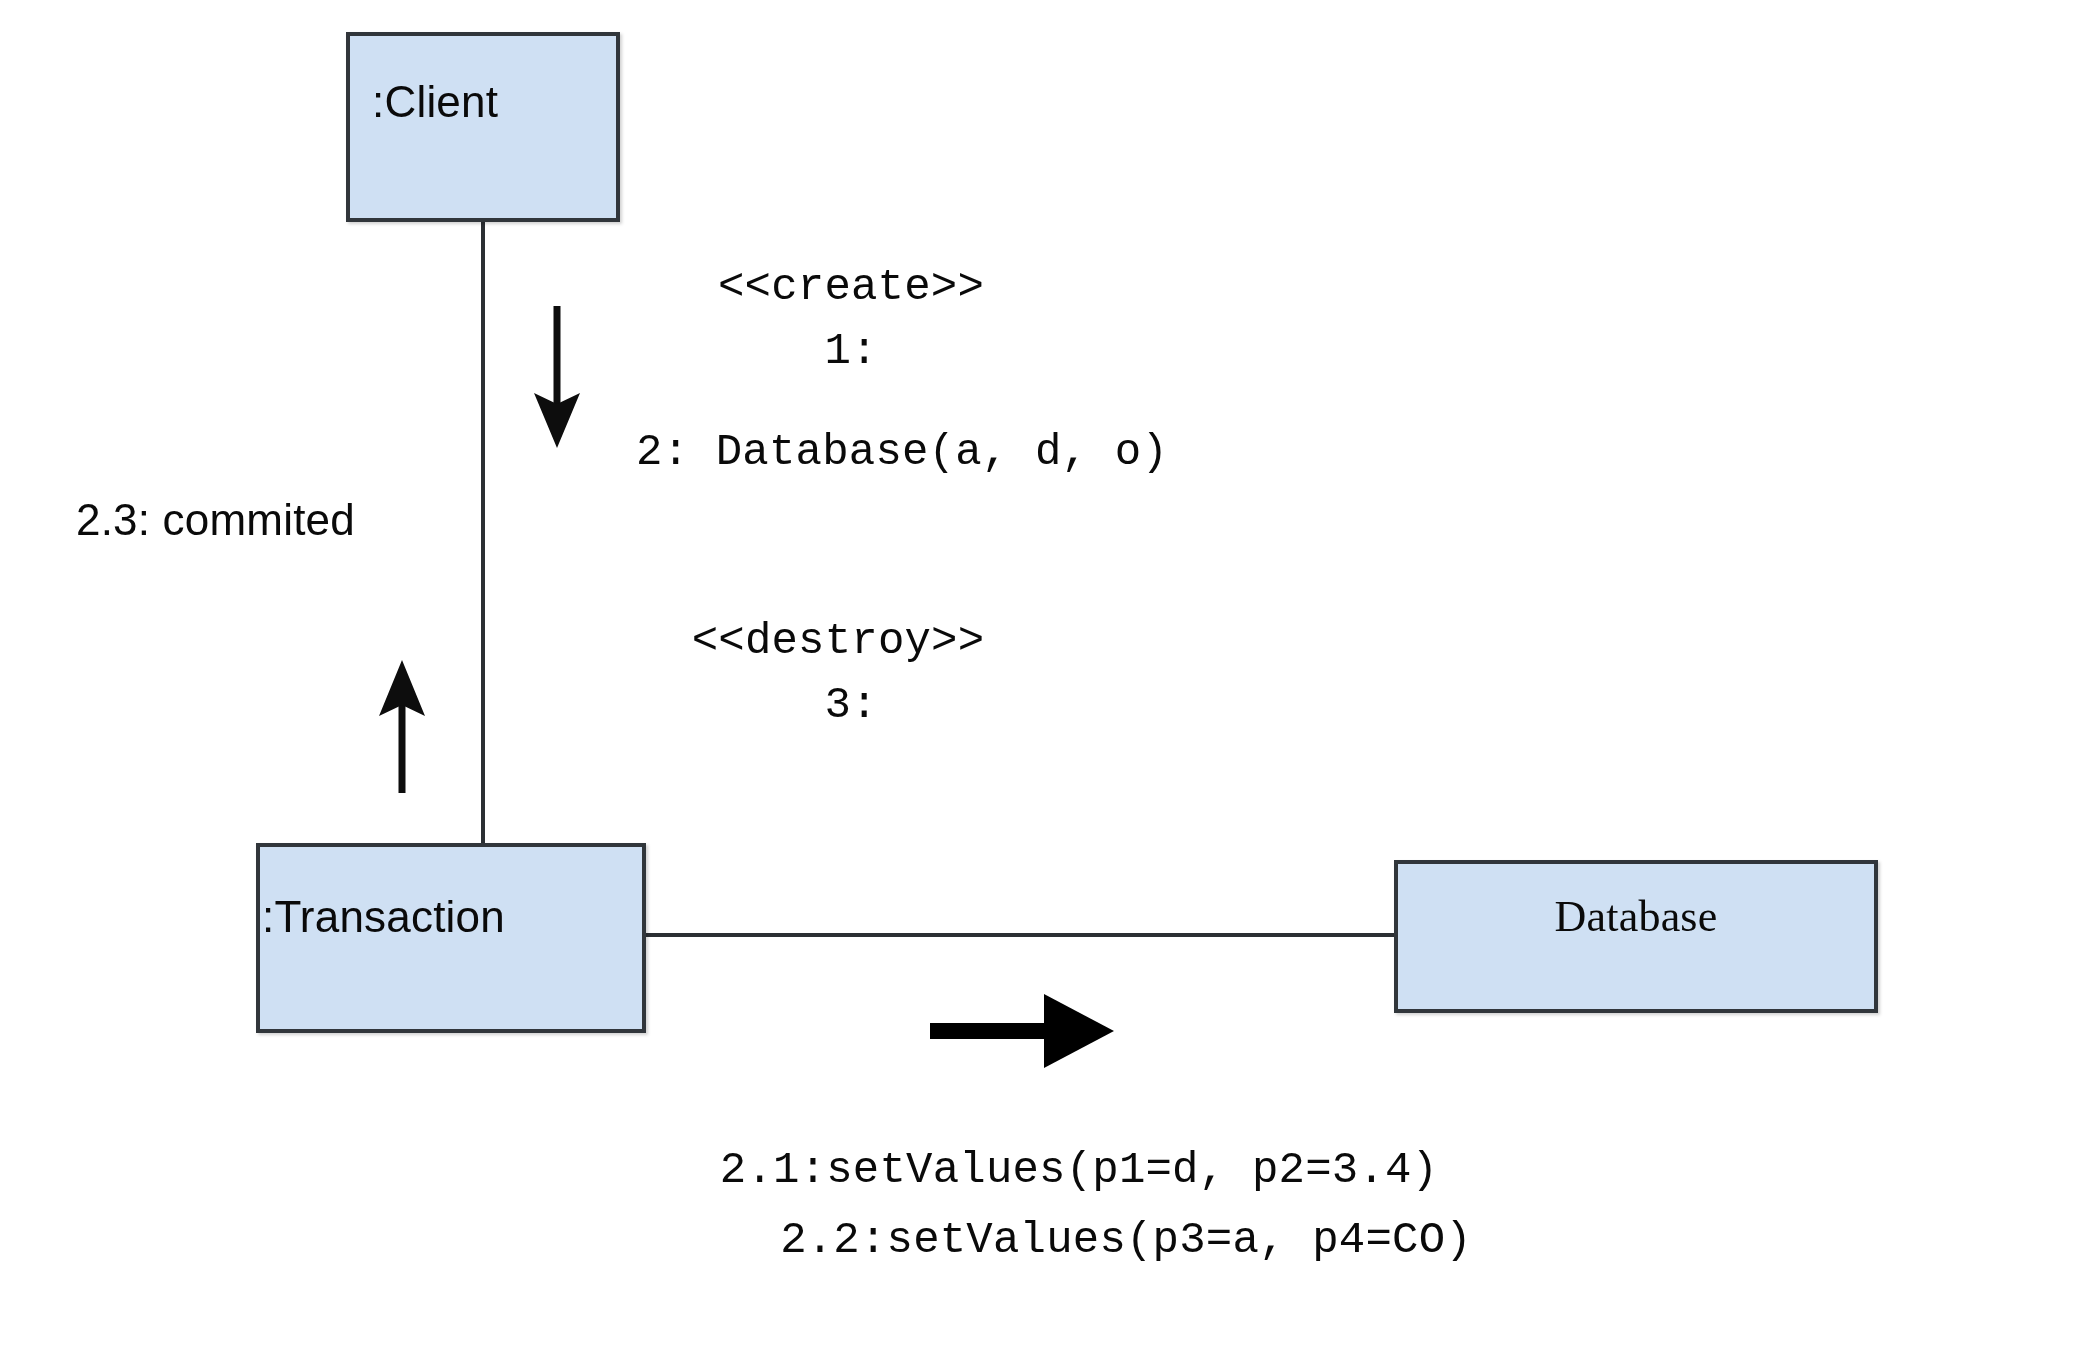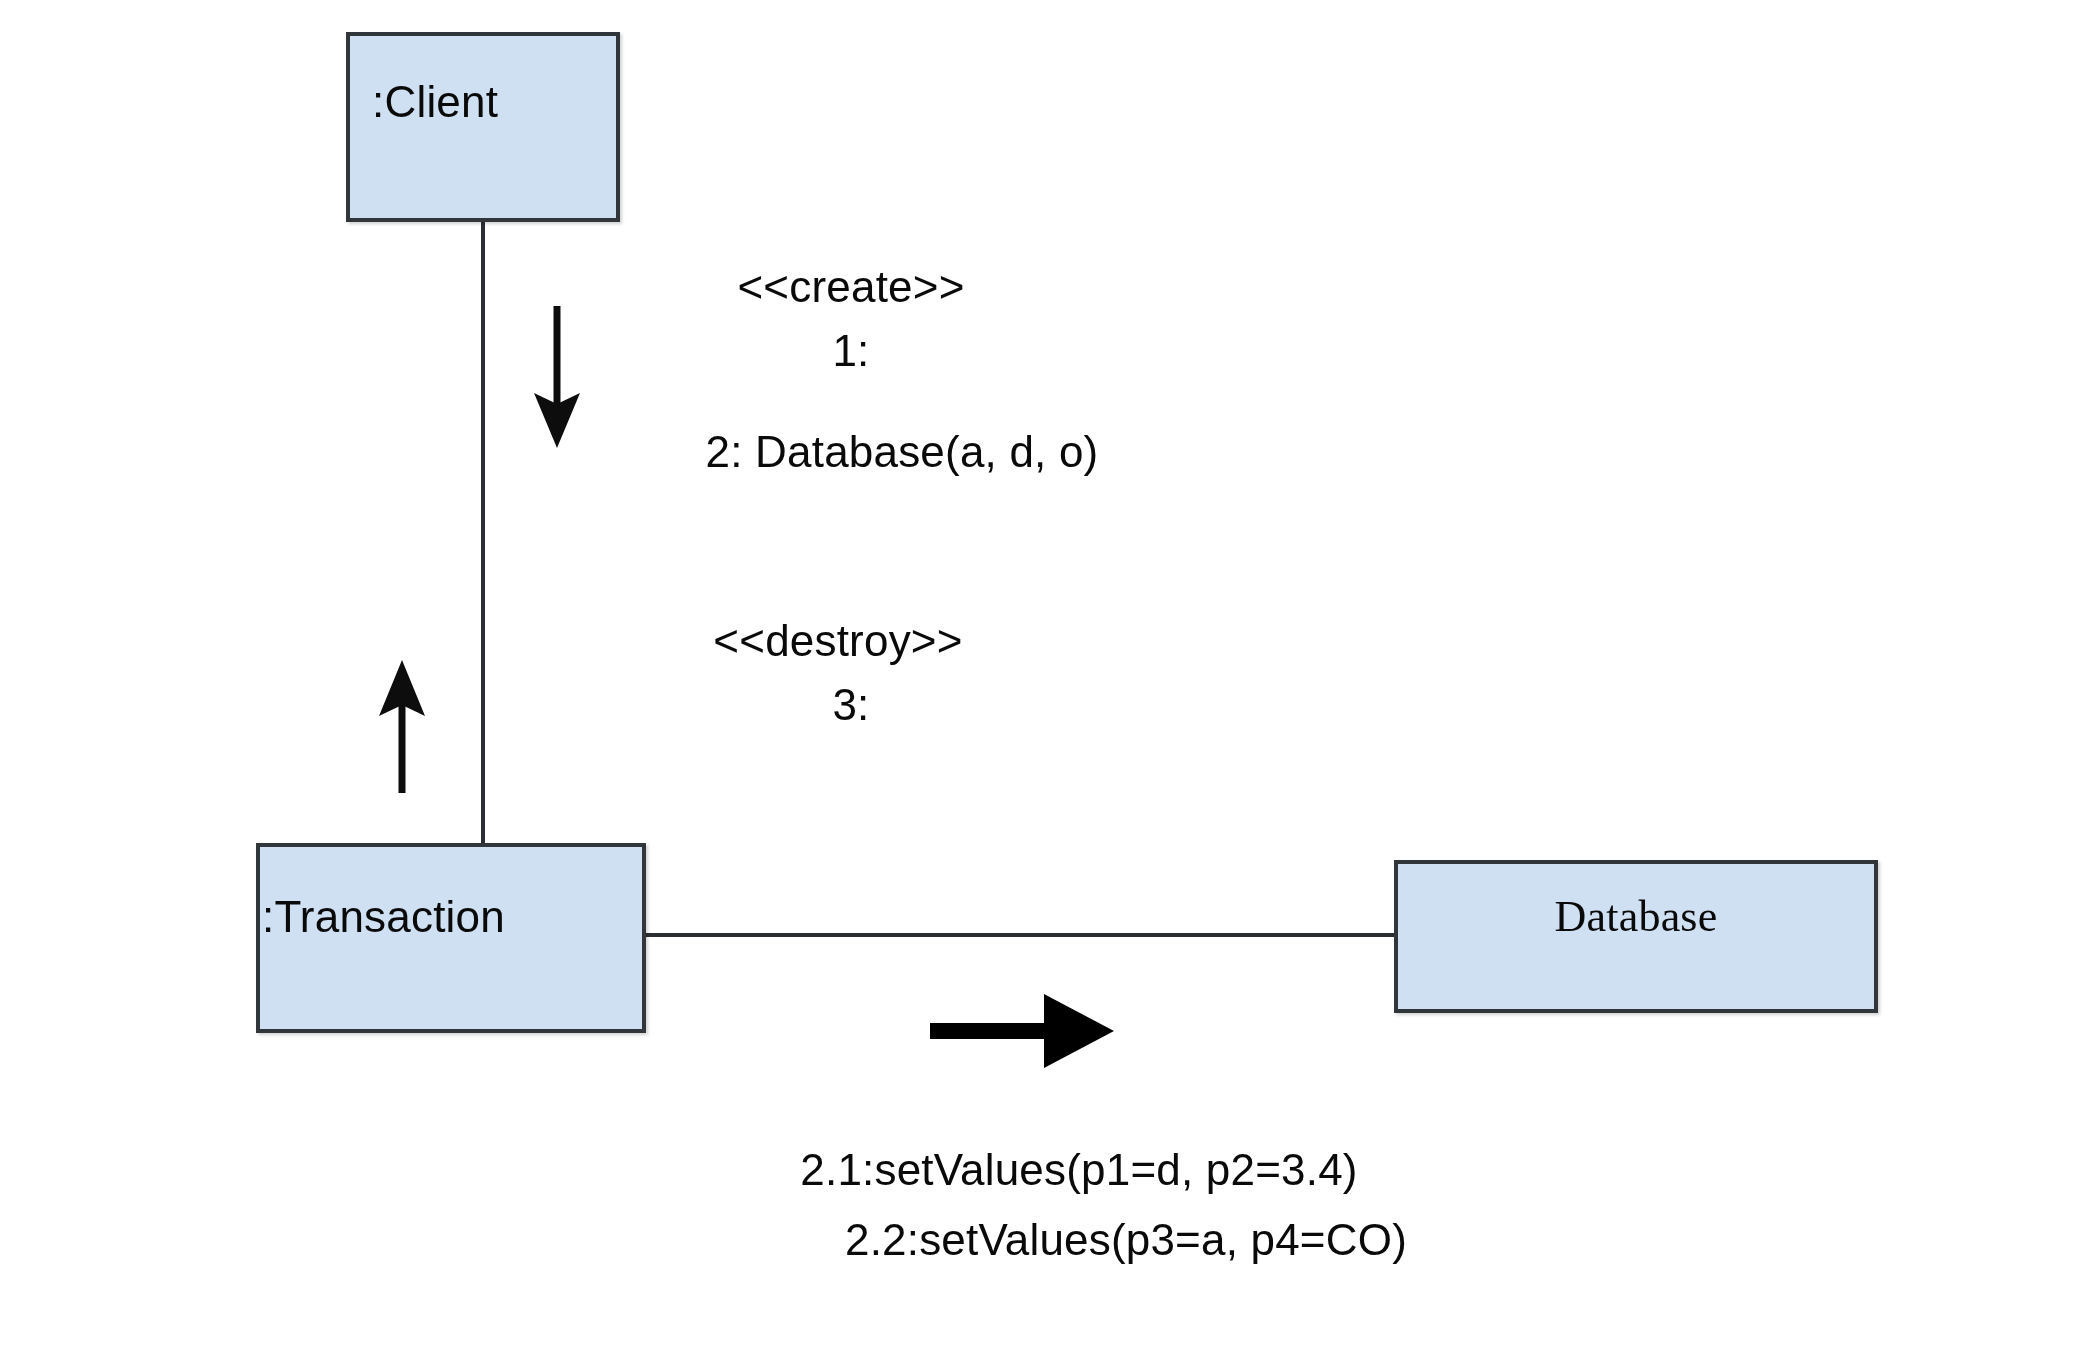--- a/index.html
+++ b/index.html
@@ -40,20 +40,21 @@
     position: absolute;
     white-space: nowrap;
     font-size: 44px;
     line-height: 1;
     color: #0a0a0a;
     letter-spacing: 0.2px;
   }
   .msg.center {
     text-align: left;
     transform: translateX(-50%);
+    font-family: Liberation Mono, monospace;
   }
   
   .link-v {
     position: absolute;
     width: 0;
     border-left: 4px solid #2b2f33;
   }
   .link-h {
     position: absolute;
     height: 0;
@@ -111,18 +112,19 @@
   <div class="msg center" style="left:851px; top:265px;">&lt;&lt;create&gt;&gt;</div>
 
   <div class="msg center" style="left:851px; top:329px;">1:</div>
 
   <div class="msg center" style="left:902px; top:430px;">2: Database(a, d, o)</div>
 
   <div class="msg center" style="left:838px; top:619px;">&lt;&lt;destroy&gt;&gt;</div>
 
   <div class="msg center" style="left:851px; top:683px;">3:</div>
 
+  <div class="msg" style="left:76px; top:498px;">2.3: commited</div>
 
   <div class="msg center" style="left:1079px; top:1148px;">2.1:setValues(p1=d, p2=3.4)</div>
 
   <div class="msg center" style="left:1079px; top:1218px;margin-left:47px;">2.2:setValues(p3=a, p4=CO)</div>
 
 </div>
 
 </body></html>

